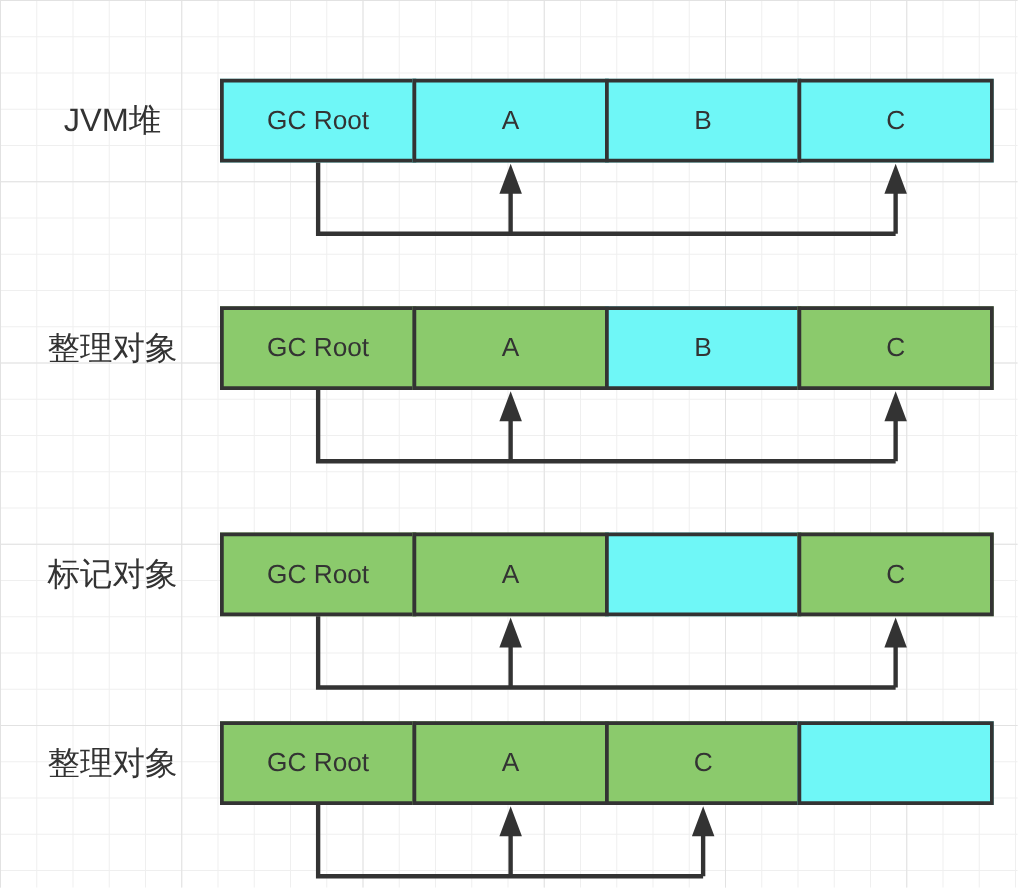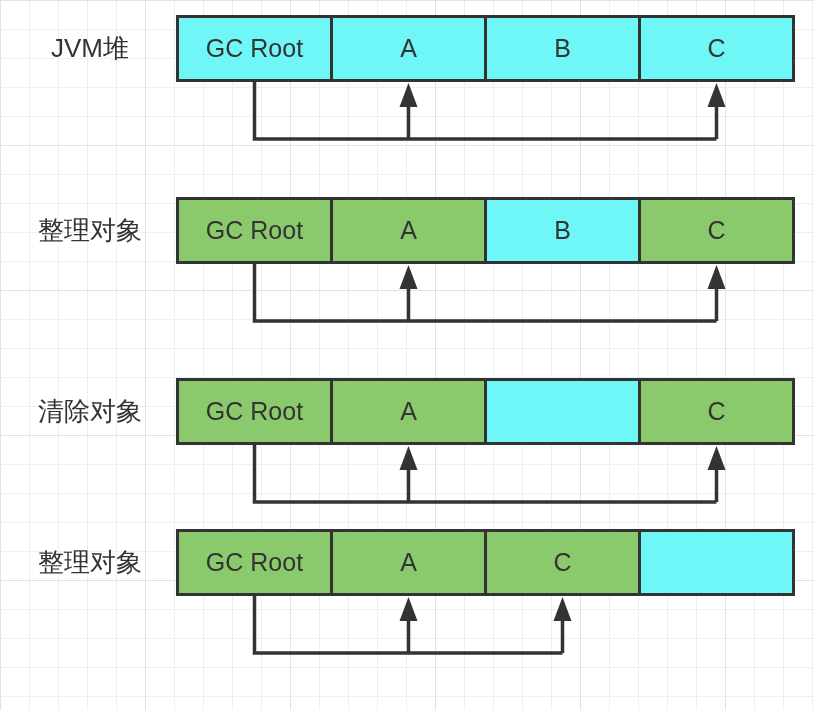--- a/index.html
+++ b/index.html
@@ -22,20 +22,21 @@
   }
   .canvas {
     position: absolute;
     inset: 0;
   }
   .row {
     position: absolute;
     left: 0;
     width: 814px;
     height: 132px;
+    margin-top: 48px;
   }
   .row-label {
     position: absolute;
     left: 15px;
     top: 0;
     width: 150px;
     height: 67px;
     line-height: 67px;
     text-align: center;
     font-size: 26px;
@@ -48,21 +49,21 @@
     display: flex;
   }
   .cell {
     box-sizing: border-box;
     width: 157px;
     height: 67px;
     border: 3px solid #333333;
     display: flex;
     align-items: center;
     justify-content: center;
-    font-size: 25px;
+    font-size: 21px;
   }
   .cell + .cell {
     margin-left: -3px;
   }
   svg.arrows {
     position: absolute;
     left: 0;
     top: 0;
     pointer-events: none;
   }
@@ -100,21 +101,21 @@
     <svg class="arrows" width="814" height="132" viewBox="0 0 814 132">
         <path fill="none" stroke="#333333" stroke-width="3.5" d="M 254.5 67 L 254.5 124 L 716.5 124"></path>
         <line x1="408.5" y1="124" x2="408.5" y2="90" stroke="#333333" stroke-width="3.5"></line>
         <polygon fill="#333333" points="399.5,92 417.5,92 408.5,68"></polygon>
         <line x1="716.5" y1="124" x2="716.5" y2="90" stroke="#333333" stroke-width="3.5"></line>
         <polygon fill="#333333" points="707.5,92 725.5,92 716.5,68"></polygon>
       </svg>
   </section>
 
   <section class="row" style="top:378px">
-    <div class="row-label">清除对象</div>
+    <div class="row-label">标记对象</div>
     <div class="cells">
       <div class="cell" style="background: rgb(139, 202, 108); border-color: rgb(51, 51, 51);">GC Root</div>
       <div class="cell" style="background: rgb(139, 202, 108); border-color: rgb(51, 51, 51);">A</div>
       <div class="cell" style="background: rgb(111, 247, 247); border-color: rgb(51, 51, 51);"></div>
       <div class="cell" style="background: rgb(139, 202, 108); border-color: rgb(51, 51, 51);">C</div>
     </div>
     <svg class="arrows" width="814" height="132" viewBox="0 0 814 132">
         <path fill="none" stroke="#333333" stroke-width="3.5" d="M 254.5 67 L 254.5 124 L 716.5 124"></path>
         <line x1="408.5" y1="124" x2="408.5" y2="90" stroke="#333333" stroke-width="3.5"></line>
         <polygon fill="#333333" points="399.5,92 417.5,92 408.5,68"></polygon>

